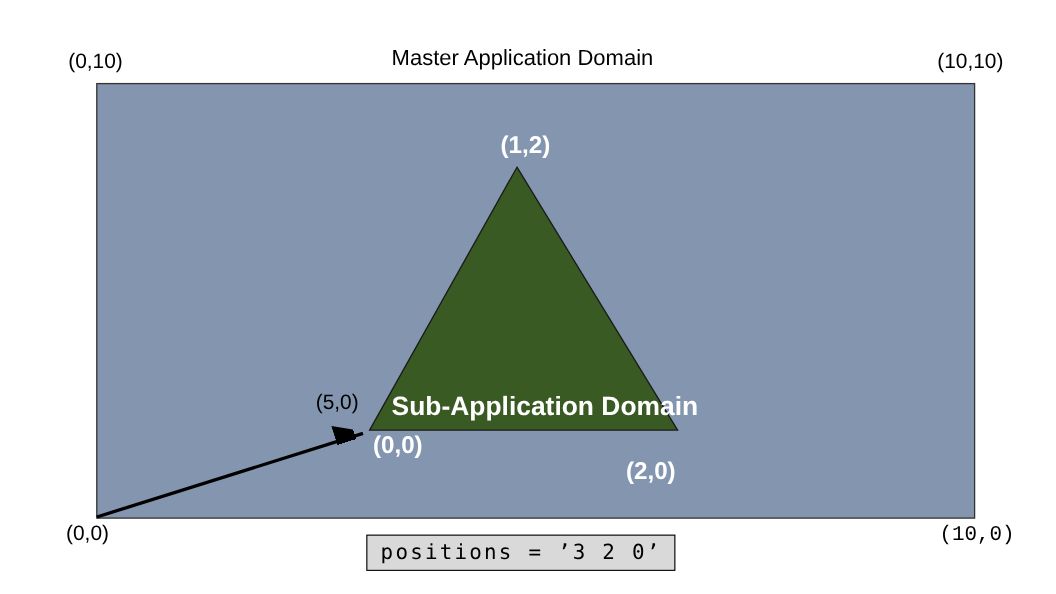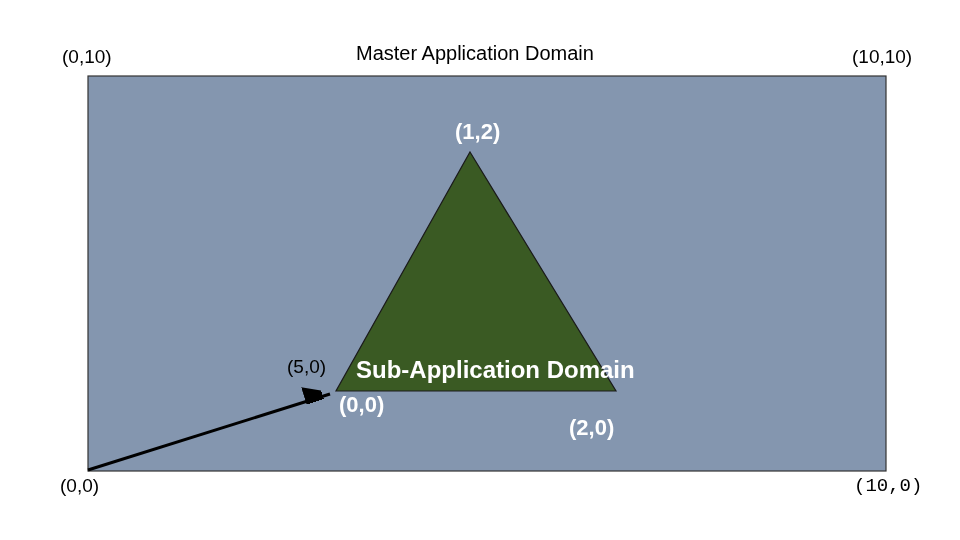--- a/index.html
+++ b/index.html
@@ -93,14 +93,15 @@
   <div class="lbl lbl-white" style="left:455px; top:120px;">(1,2)</div>
 
   <div class="lbl sub-title" style="left:356px; top:357px;">Sub-Application Domain</div>
 
   <div class="lbl lbl-white" style="left:339px; top:393px;">(0,0)</div>
 
   <div class="lbl lbl-white" style="left:569px; top:391px;margin-top:25px;">(2,0)</div>
 
   <div class="lbl lbl-black" style="left:287px; top:357px;">(5,0)</div>
 
+  <div class="code-box">positions = ’3 2 0’</div>
 
 </div>
 
 </body></html>

